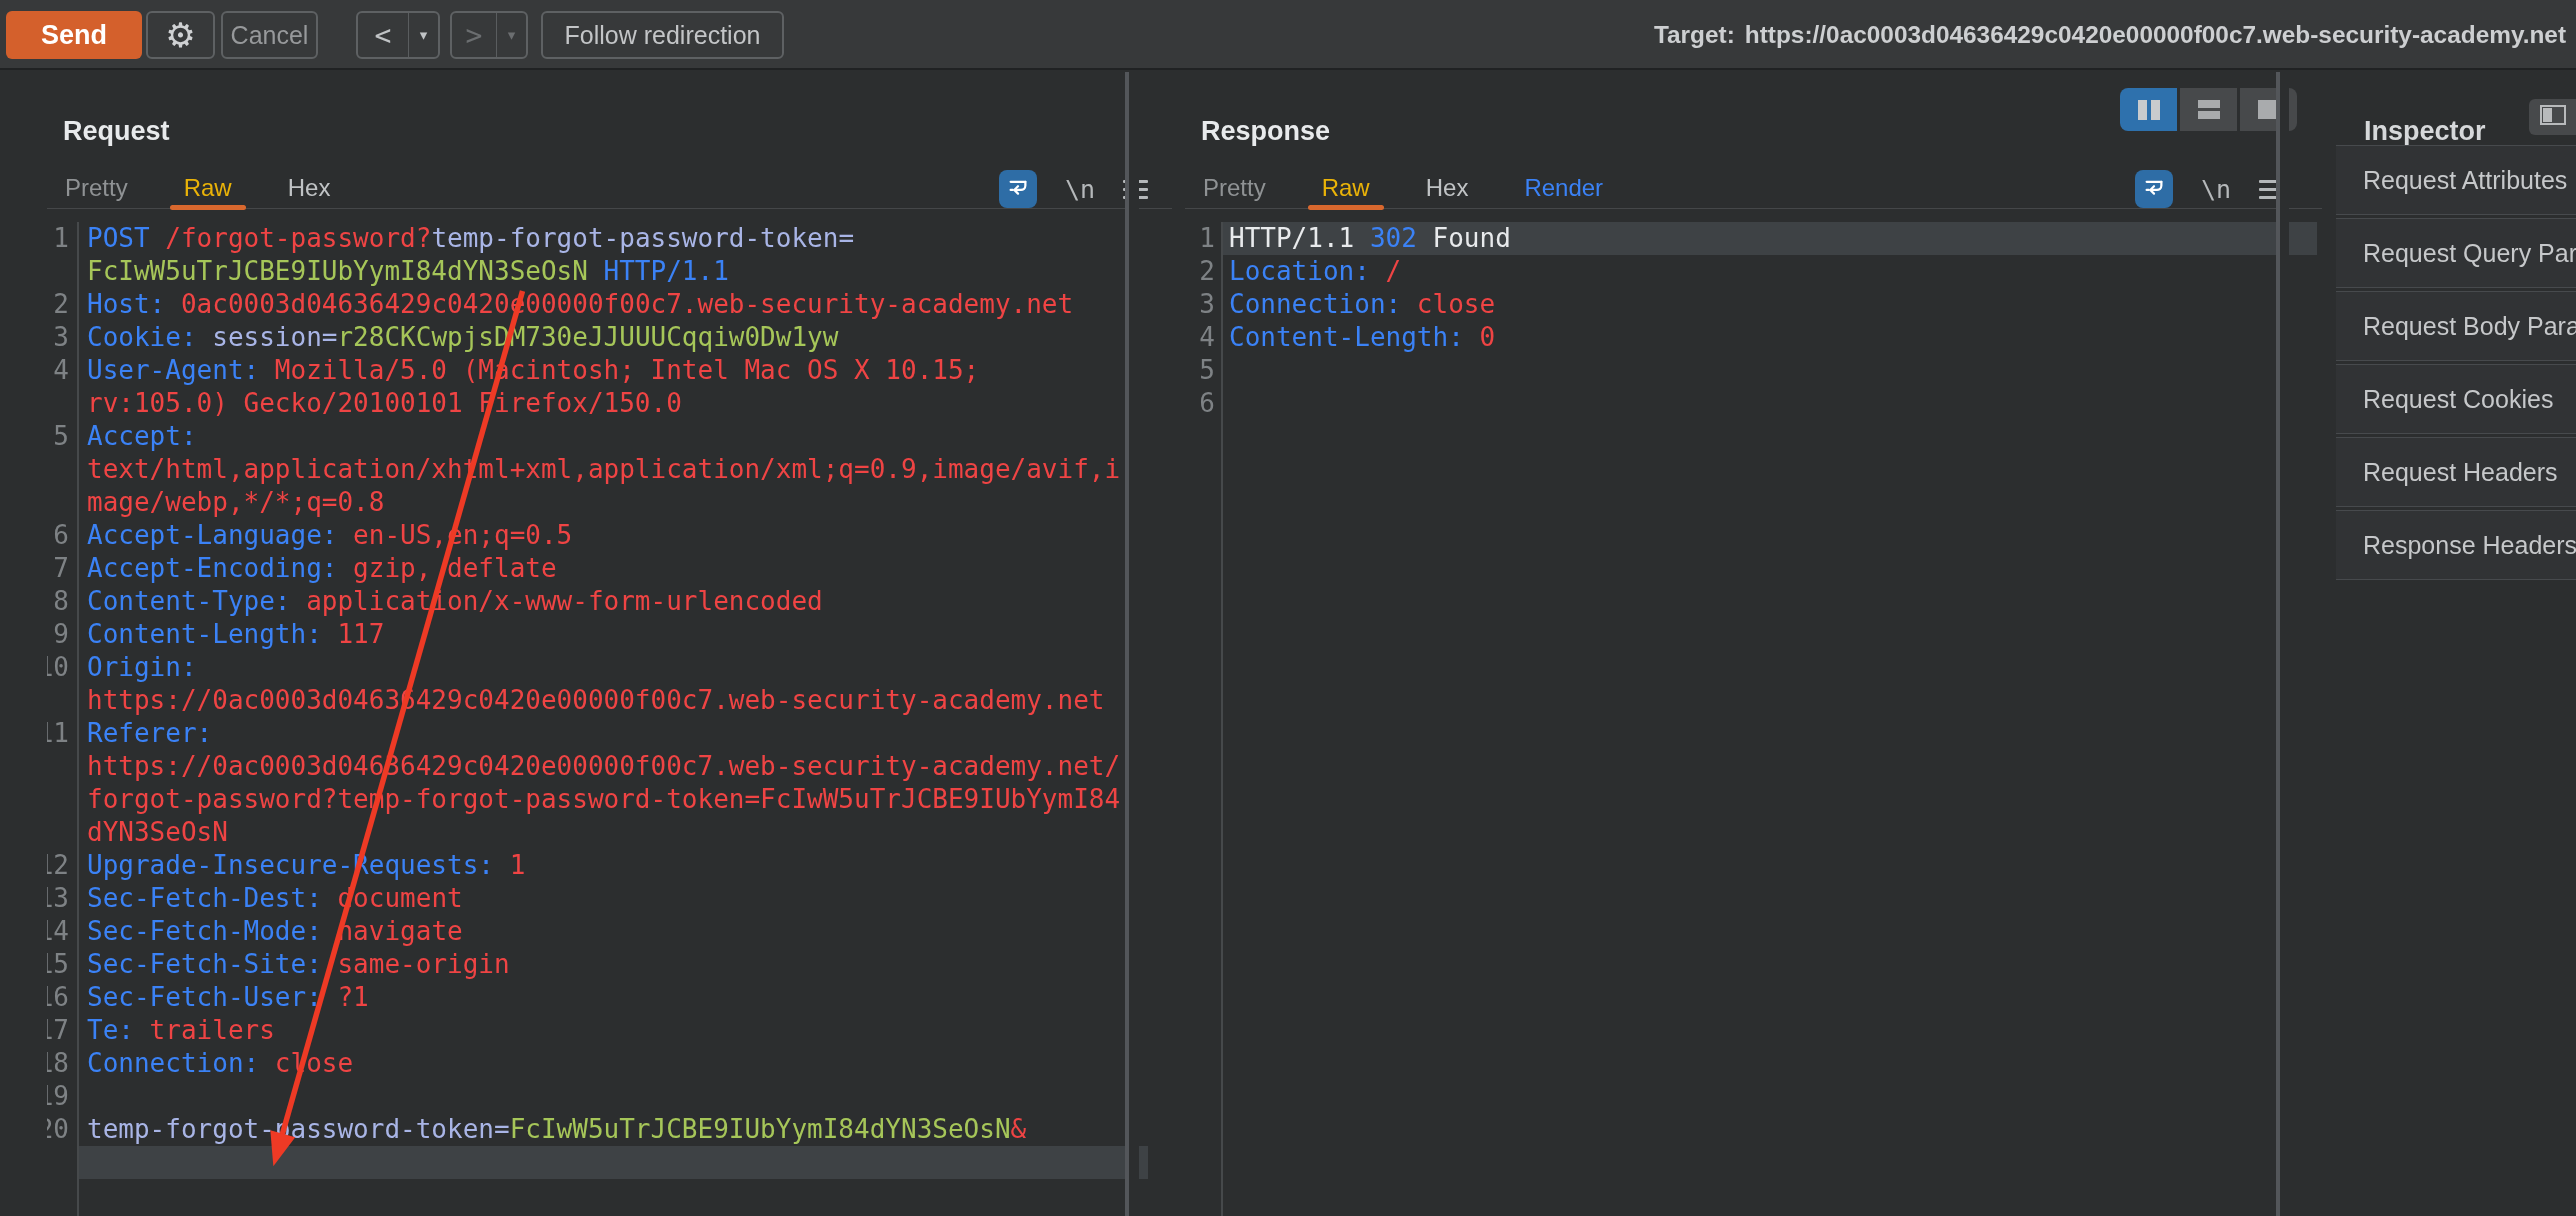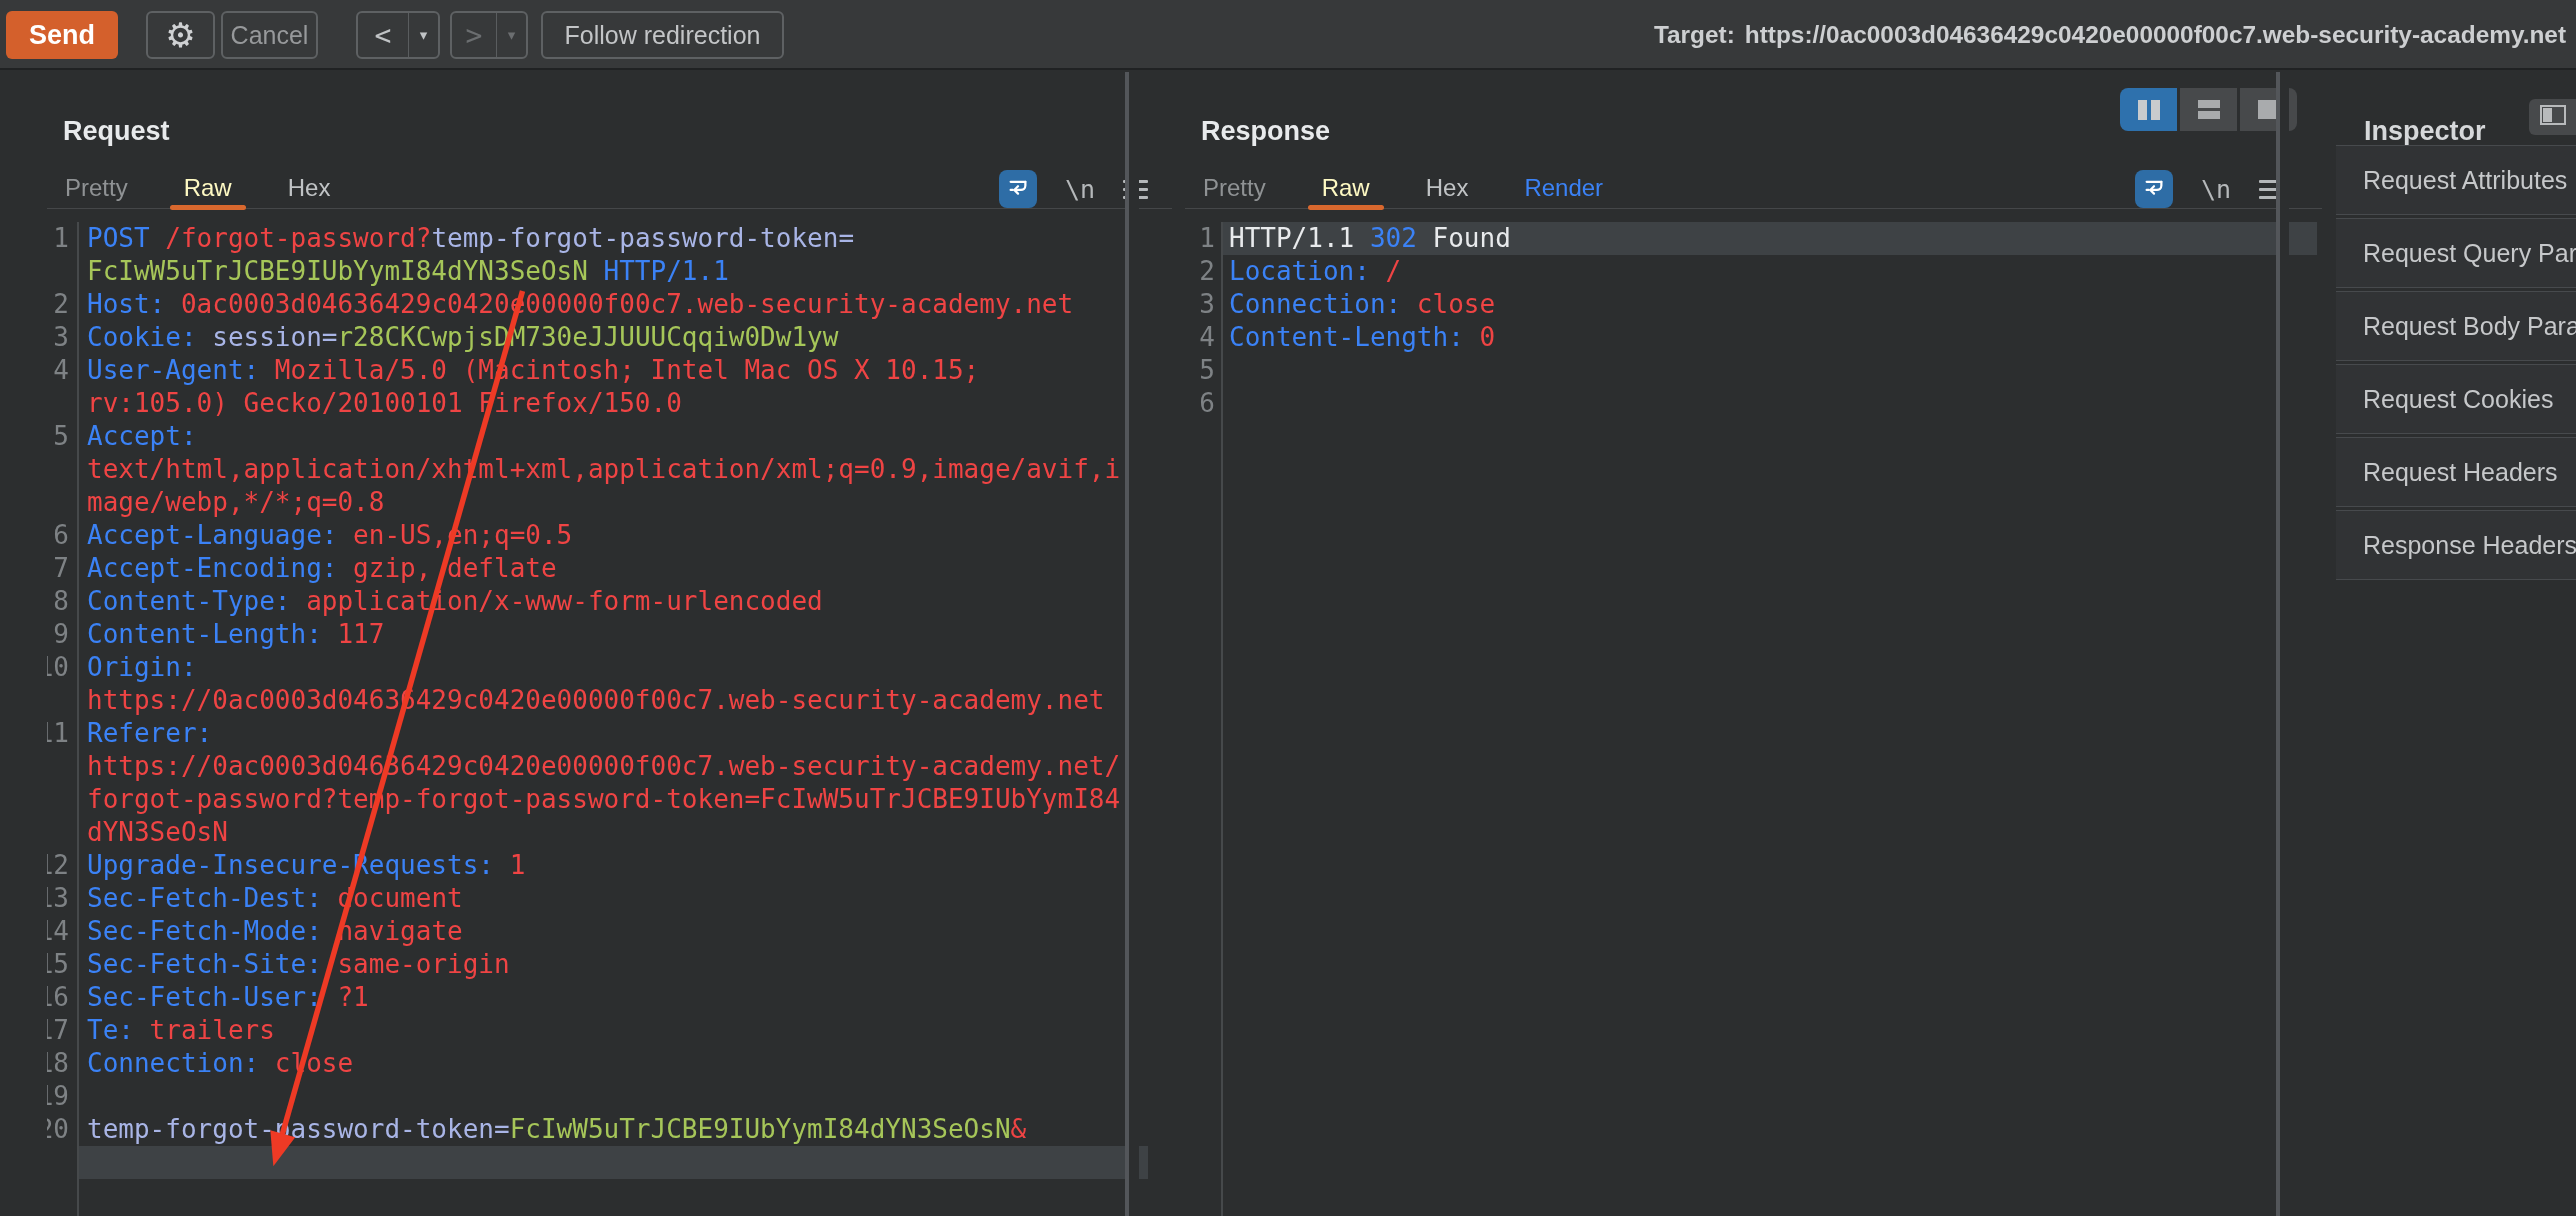--- a/index.html
+++ b/index.html
@@ -6,21 +6,21 @@
   html,body { width:2576px; height:1216px; overflow:hidden; background:#2c2e2f;
               font-family:"Liberation Sans", sans-serif; }
   #page { position:relative; width:2576px; height:1216px; background:#2c2e2f; }
 
   
   .toolbar { position:absolute; left:0; top:0; width:2576px; height:70px;
              background:#37393a; border-bottom:2px solid #202223; }
   .tbtn { position:absolute; top:11px; height:48px; display:flex; align-items:center;
           justify-content:center; border-radius:6px; border:2px solid #5e6163;
           color:#97999b; font-size:25px; cursor:default; }
-  .btn-send { left:6px; width:112px; background:#d4602c; border:none; color:#ffffff;
+  .btn-send { left:6px; width:136px; background:#d4602c; border:none; color:#ffffff;
               font-weight:bold; font-size:27px; }
   .btn-gear { left:146px; width:69px; }
   .gear-glyph { font-size:34px; color:#cfd1d3; line-height:1; }
   .btn-cancel { left:221px; width:97px; }
   .btn-group { position:absolute; top:11px; height:48px; display:flex; align-items:stretch;
                border:2px solid #5e6163; border-radius:6px; }
   .grp-back { left:356px; width:84px; }
   .grp-fwd  { left:450px; width:78px; }
   .grp-main { flex:1; display:flex; align-items:center; justify-content:center;
               font-family:"DejaVu Sans Mono", monospace; font-size:28px; }
@@ -45,21 +45,21 @@
 
   .panel-title { position:absolute; left:16px; top:44px; font-size:27px; font-weight:bold;
                  color:#e8eaec; }
   .tabbar { position:absolute; top:97px; left:0; right:0; height:40px;
             border-bottom:1px solid #454749; white-space:nowrap; }
   .tab { position:relative; display:inline-block; height:40px; line-height:38px;
          padding:0 18px; margin-right:20px; font-size:24px; cursor:default; }
   .tab.muted    { color:#8f9294; }
   .tab.normal   { color:#c0c3c5; }
   .tab.disabled { color:#3b82f6; }
-  .tab.active   { color:#fef9c3; }
+  .tab.active   { color:#eab308; }
   .tab.active::after { content:''; position:absolute; left:4px; right:4px; bottom:-1px;
                        height:5px; background:#d9682e; border-radius:2.5px; }
   .tab-icons { position:absolute; top:0; height:40px; display:flex; align-items:center;
                gap:28px; }
   #request-panel  .tab-icons { right:24px; }
   #response-panel .tab-icons { right:38px; }
   .wrap-btn { width:38px; height:38px; border-radius:8px; background:#2e6da6;
               display:flex; align-items:center; justify-content:center; }
   .nl-glyph { font-family:"DejaVu Sans Mono", monospace; font-size:25px; color:#b5b8ba; }
   .burger { display:flex; flex-direction:column; gap:5px; }

